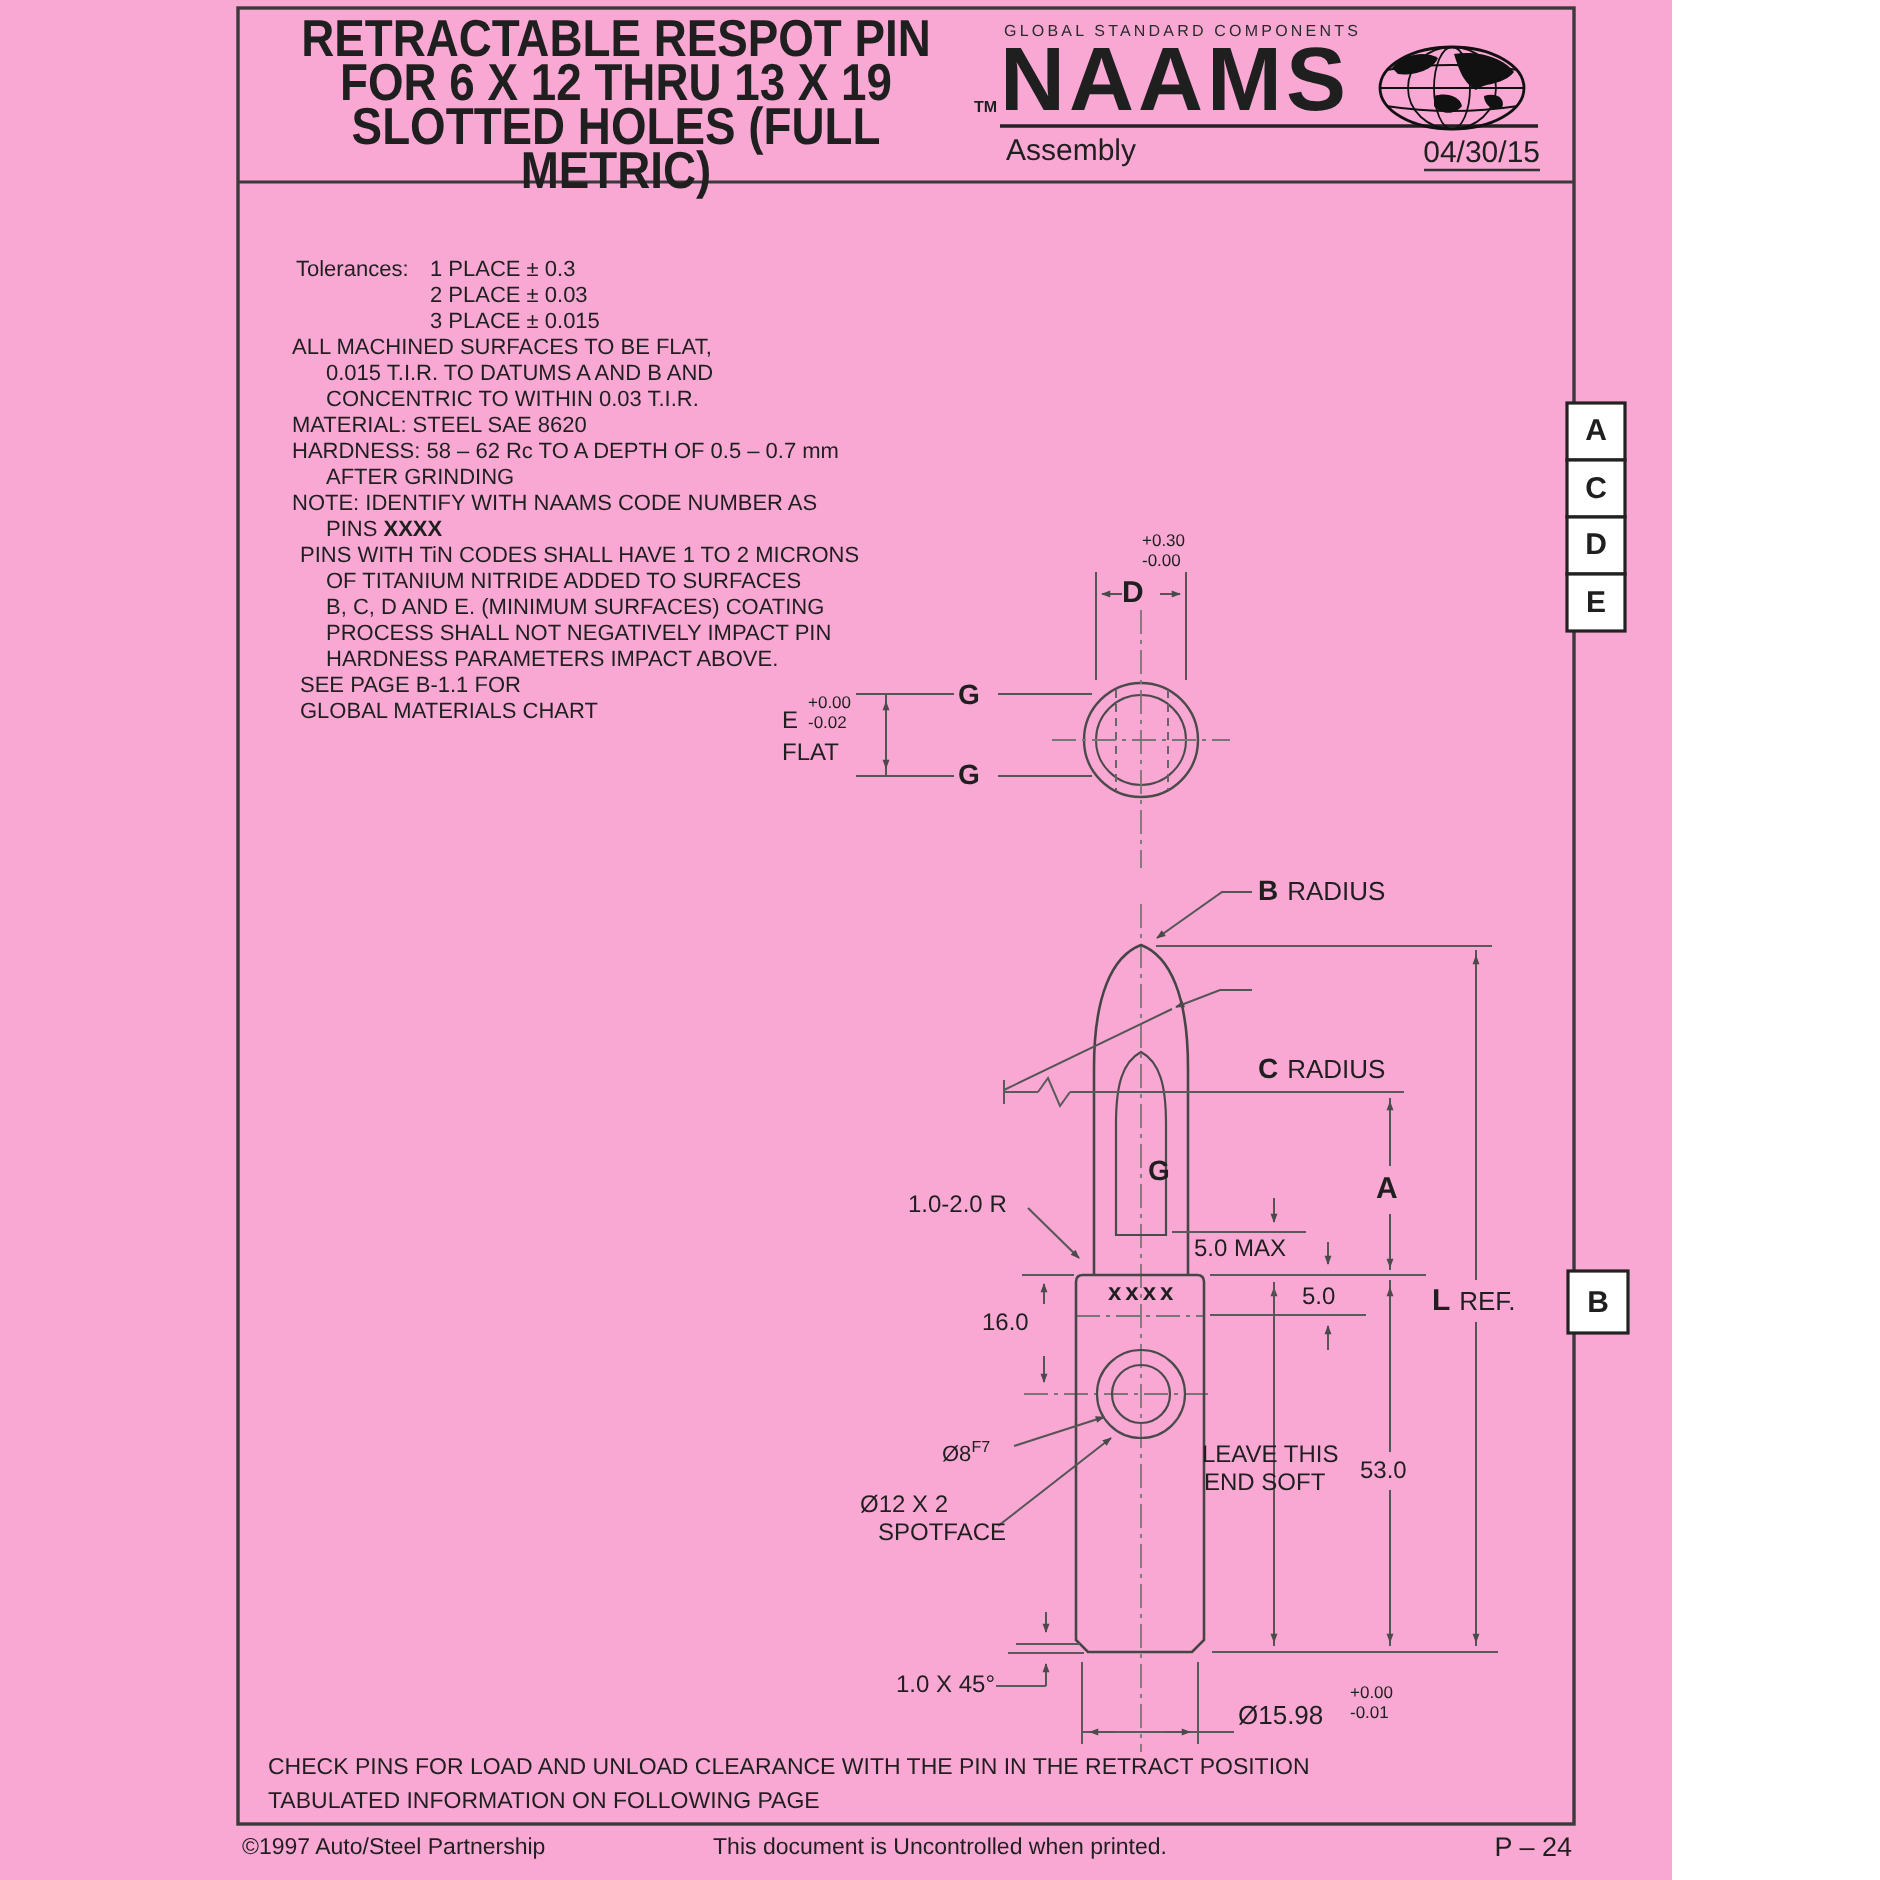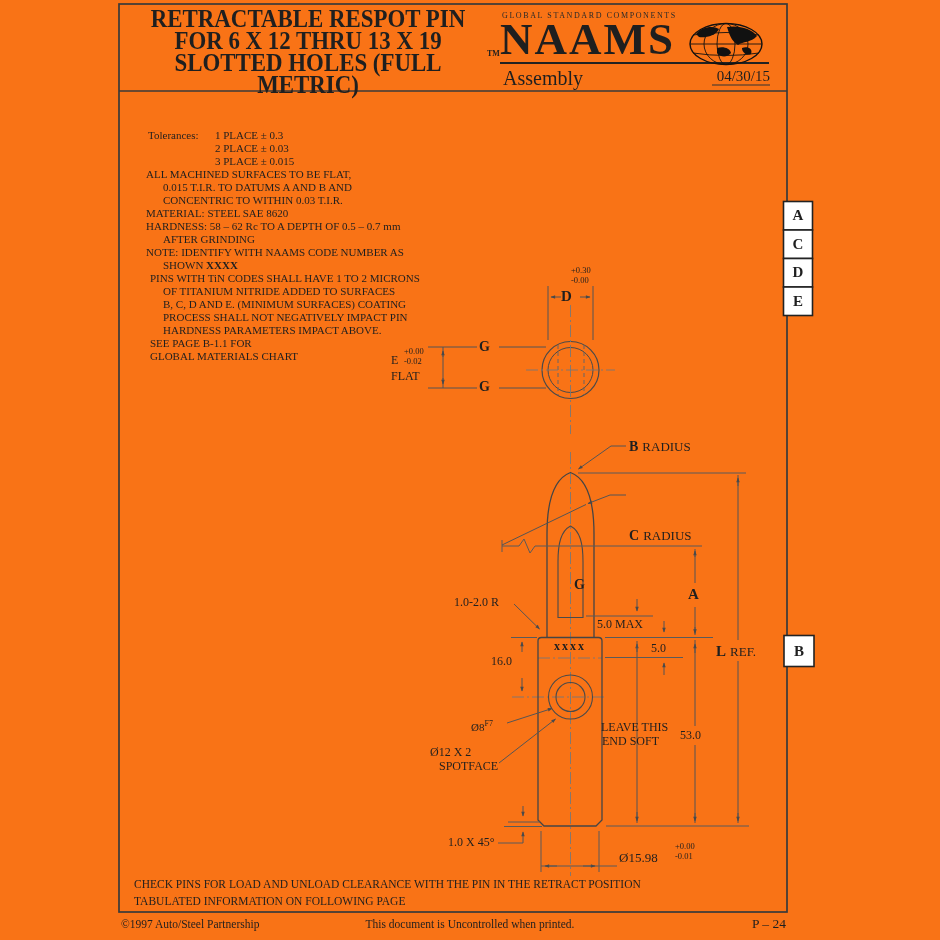--- a/index.html
+++ b/index.html
@@ -1,30 +1,30 @@
 <!DOCTYPE html>
 <html><head>
 <meta charset="utf-8">
 <style>
   html,body{margin:0;padding:0;background:#fff;}
-  .page{position:relative;width:940px;height:940px;background:#f97316;
-        font-family:Liberation Serif, serif;color:#1f1f1f;overflow:hidden;}
+  .page{position:relative;width:836px;height:940px;background:#f9a8d4;
+        font-family:Liberation Sans, sans-serif;color:#1f1f1f;overflow:hidden;}
   svg{position:absolute;left:0;top:0;}
   .lbl{position:absolute;white-space:nowrap;color:#1f1f1f;}
   .b{font-weight:bold;}
   .s8{font-size:8px;}.s11{font-size:11px;}.s12{font-size:12px;}
   .s13{font-size:13px;}.s14{font-size:14px;}.s15{font-size:15px;}
   .tolstack{line-height:9.5px;font-size:8.5px;}
   
   .title{position:absolute;left:122px;top:8px;width:372px;text-align:center;
          font-weight:bold;font-size:26px;line-height:22px;transform:scaleX(.88);}
   .tm{position:absolute;left:487px;top:49px;font-size:8px;font-weight:bold;}
   .tagline{position:absolute;left:502px;top:11px;font-size:8px;letter-spacing:1.6px;color:#2a2a2a;}
   .brand{position:absolute;left:500px;top:17px;font-size:45px;font-weight:bold;letter-spacing:2px;line-height:45px;}
-  .assembly{position:absolute;left:503px;top:67px;font-size:20px;}
+  .assembly{position:absolute;left:503px;top:67px;font-size:15px;}
   .date{position:absolute;left:700px;top:68px;width:70px;text-align:right;font-size:15px;}
   
   .notes{position:absolute;left:146px;top:114px;width:340px;font-size:11px;line-height:13px;margin-top:15px;}
   .notes .i1{padding-left:17px;}
   .notes .ih{padding-left:4px;}
   .tolrow .tl{display:inline-block;width:67px;padding-left:2px;}
   .tolind{padding-left:69px;}
   
   .fnote1{position:absolute;left:134px;top:878px;font-size:11.5px;}
   .fnote2{position:absolute;left:134px;top:895px;font-size:11.5px;}
@@ -180,21 +180,21 @@
     </div>
     <div class="tolind">2 PLACE ± 0.03</div>
     <div class="tolind">3 PLACE ± 0.015</div>
     <div>ALL MACHINED SURFACES TO BE FLAT,</div>
     <div class="i1">0.015 T.I.R. TO DATUMS A AND B AND</div>
     <div class="i1">CONCENTRIC TO WITHIN 0.03 T.I.R.</div>
     <div>MATERIAL: STEEL SAE 8620</div>
     <div>HARDNESS: 58 – 62 Rc TO A DEPTH OF 0.5 – 0.7 mm</div>
     <div class="i1">AFTER GRINDING</div>
     <div>NOTE: IDENTIFY WITH NAAMS CODE NUMBER AS</div>
-    <div class="i1"><span>SHOWN</span> <span class="b">XXXX</span></div>
+    <div class="i1"><span>PINS</span> <span class="b">XXXX</span></div>
     <div class="ih">PINS WITH TiN CODES SHALL HAVE 1 TO 2 MICRONS</div>
     <div class="i1">OF TITANIUM NITRIDE ADDED TO SURFACES</div>
     <div class="i1">B, C, D AND E. (MINIMUM SURFACES) COATING</div>
     <div class="i1">PROCESS SHALL NOT NEGATIVELY IMPACT PIN</div>
     <div class="i1">HARDNESS PARAMETERS IMPACT ABOVE.</div>
     <div class="ih">SEE PAGE B-1.1 FOR</div>
     <div class="ih">GLOBAL MATERIALS CHART</div>
   </div>
 
   <div class="datum" style="left:783px;top:207px;">A</div>

